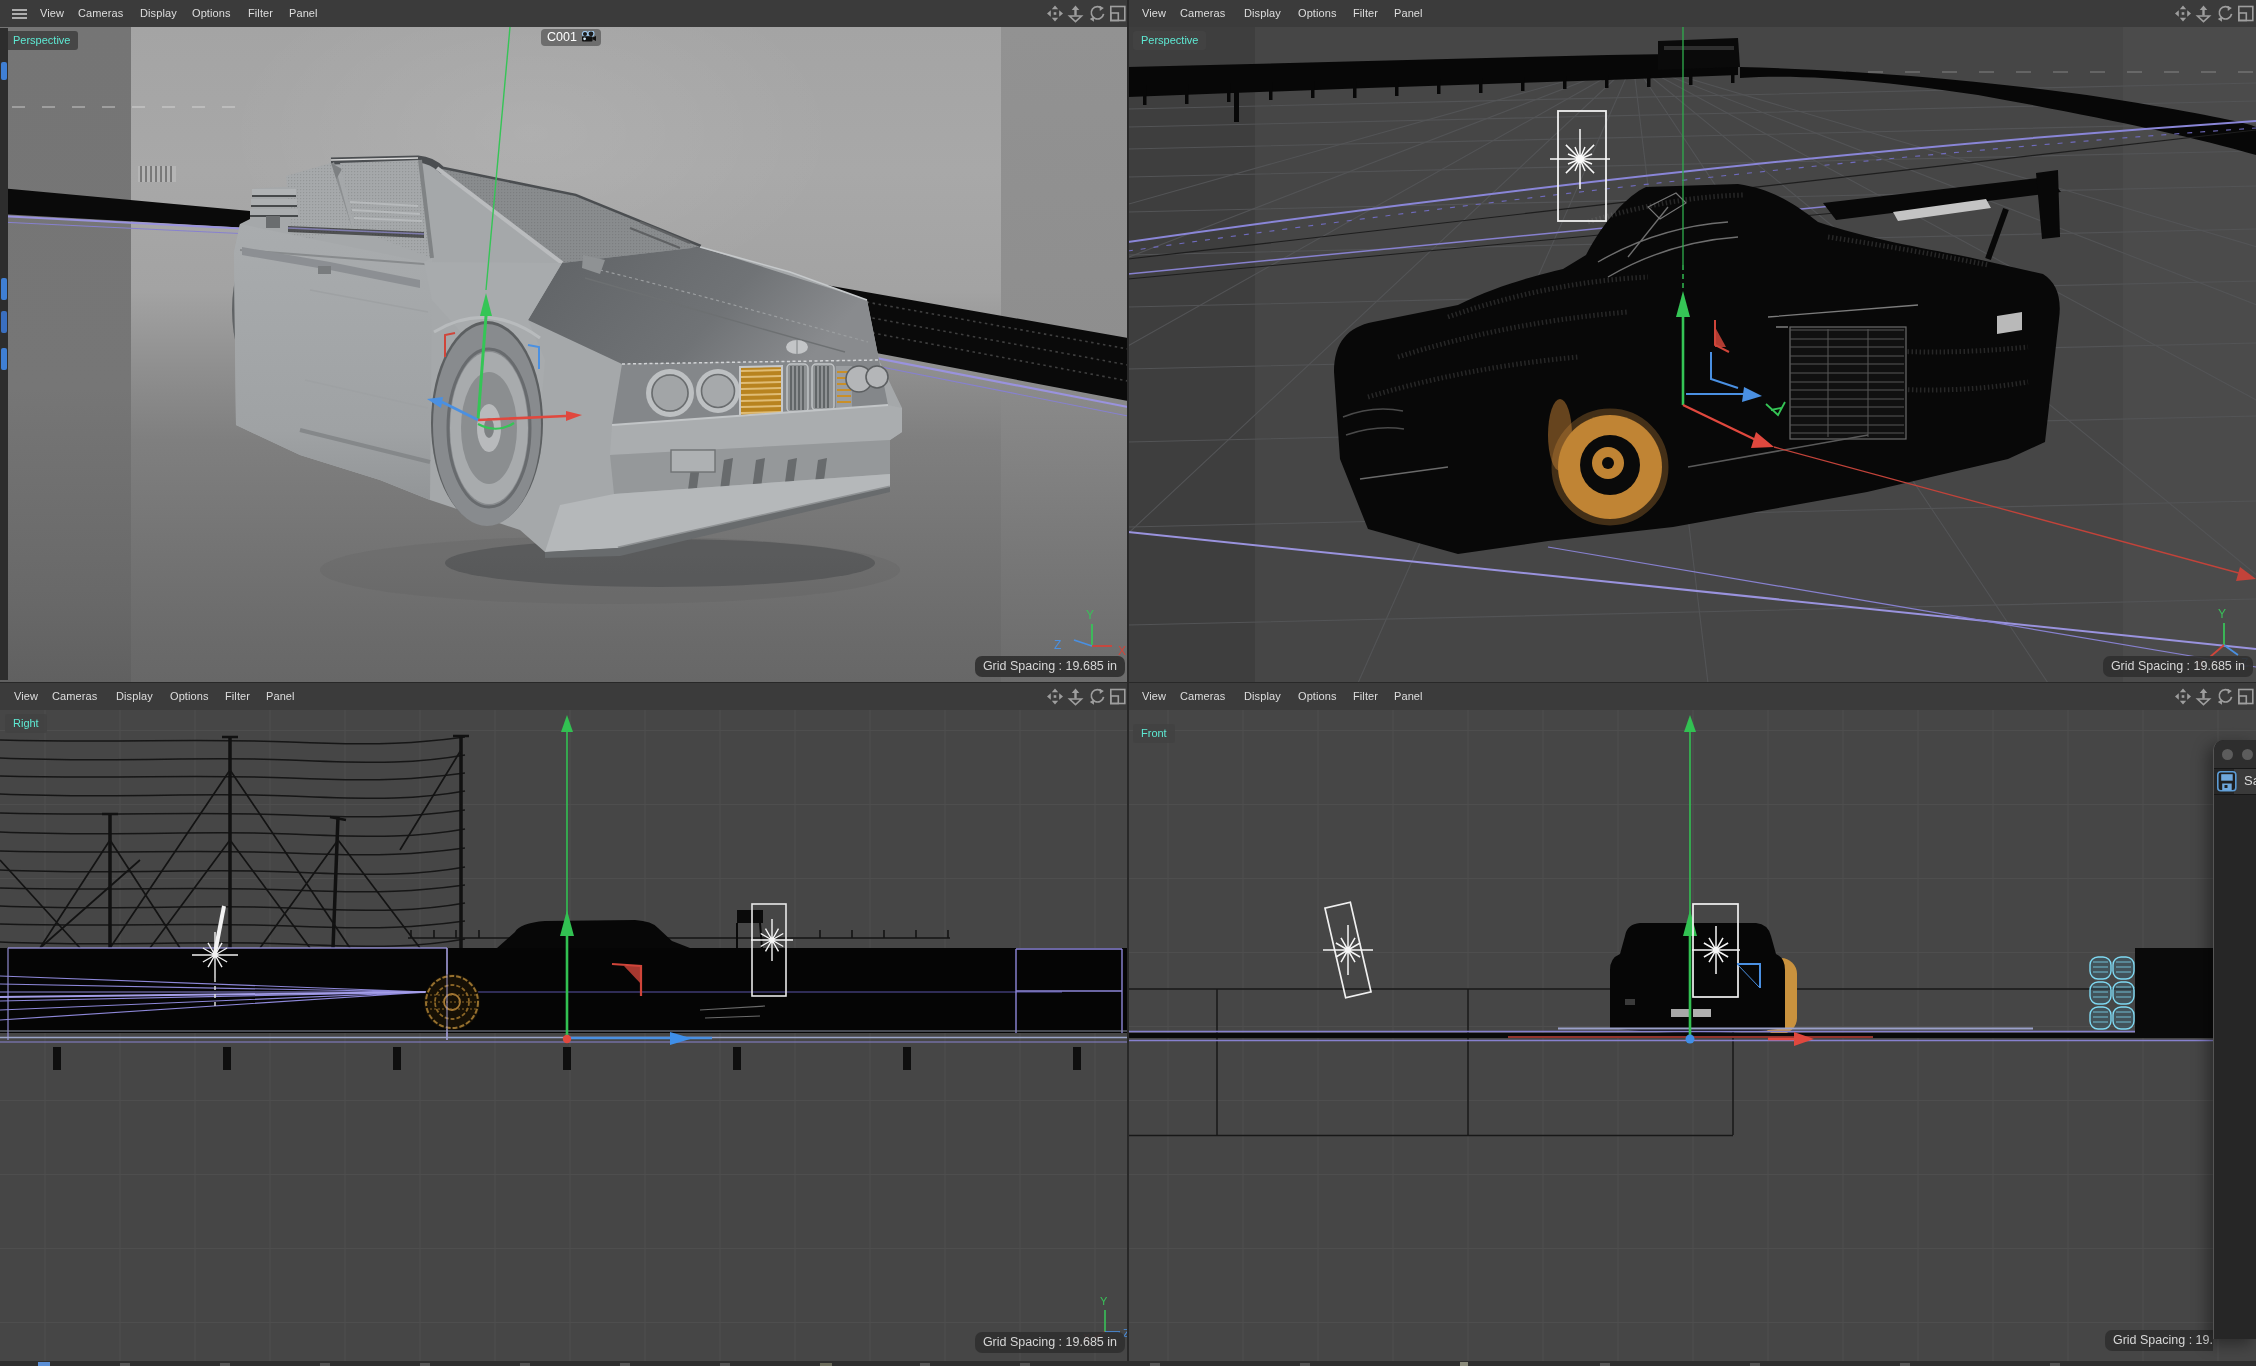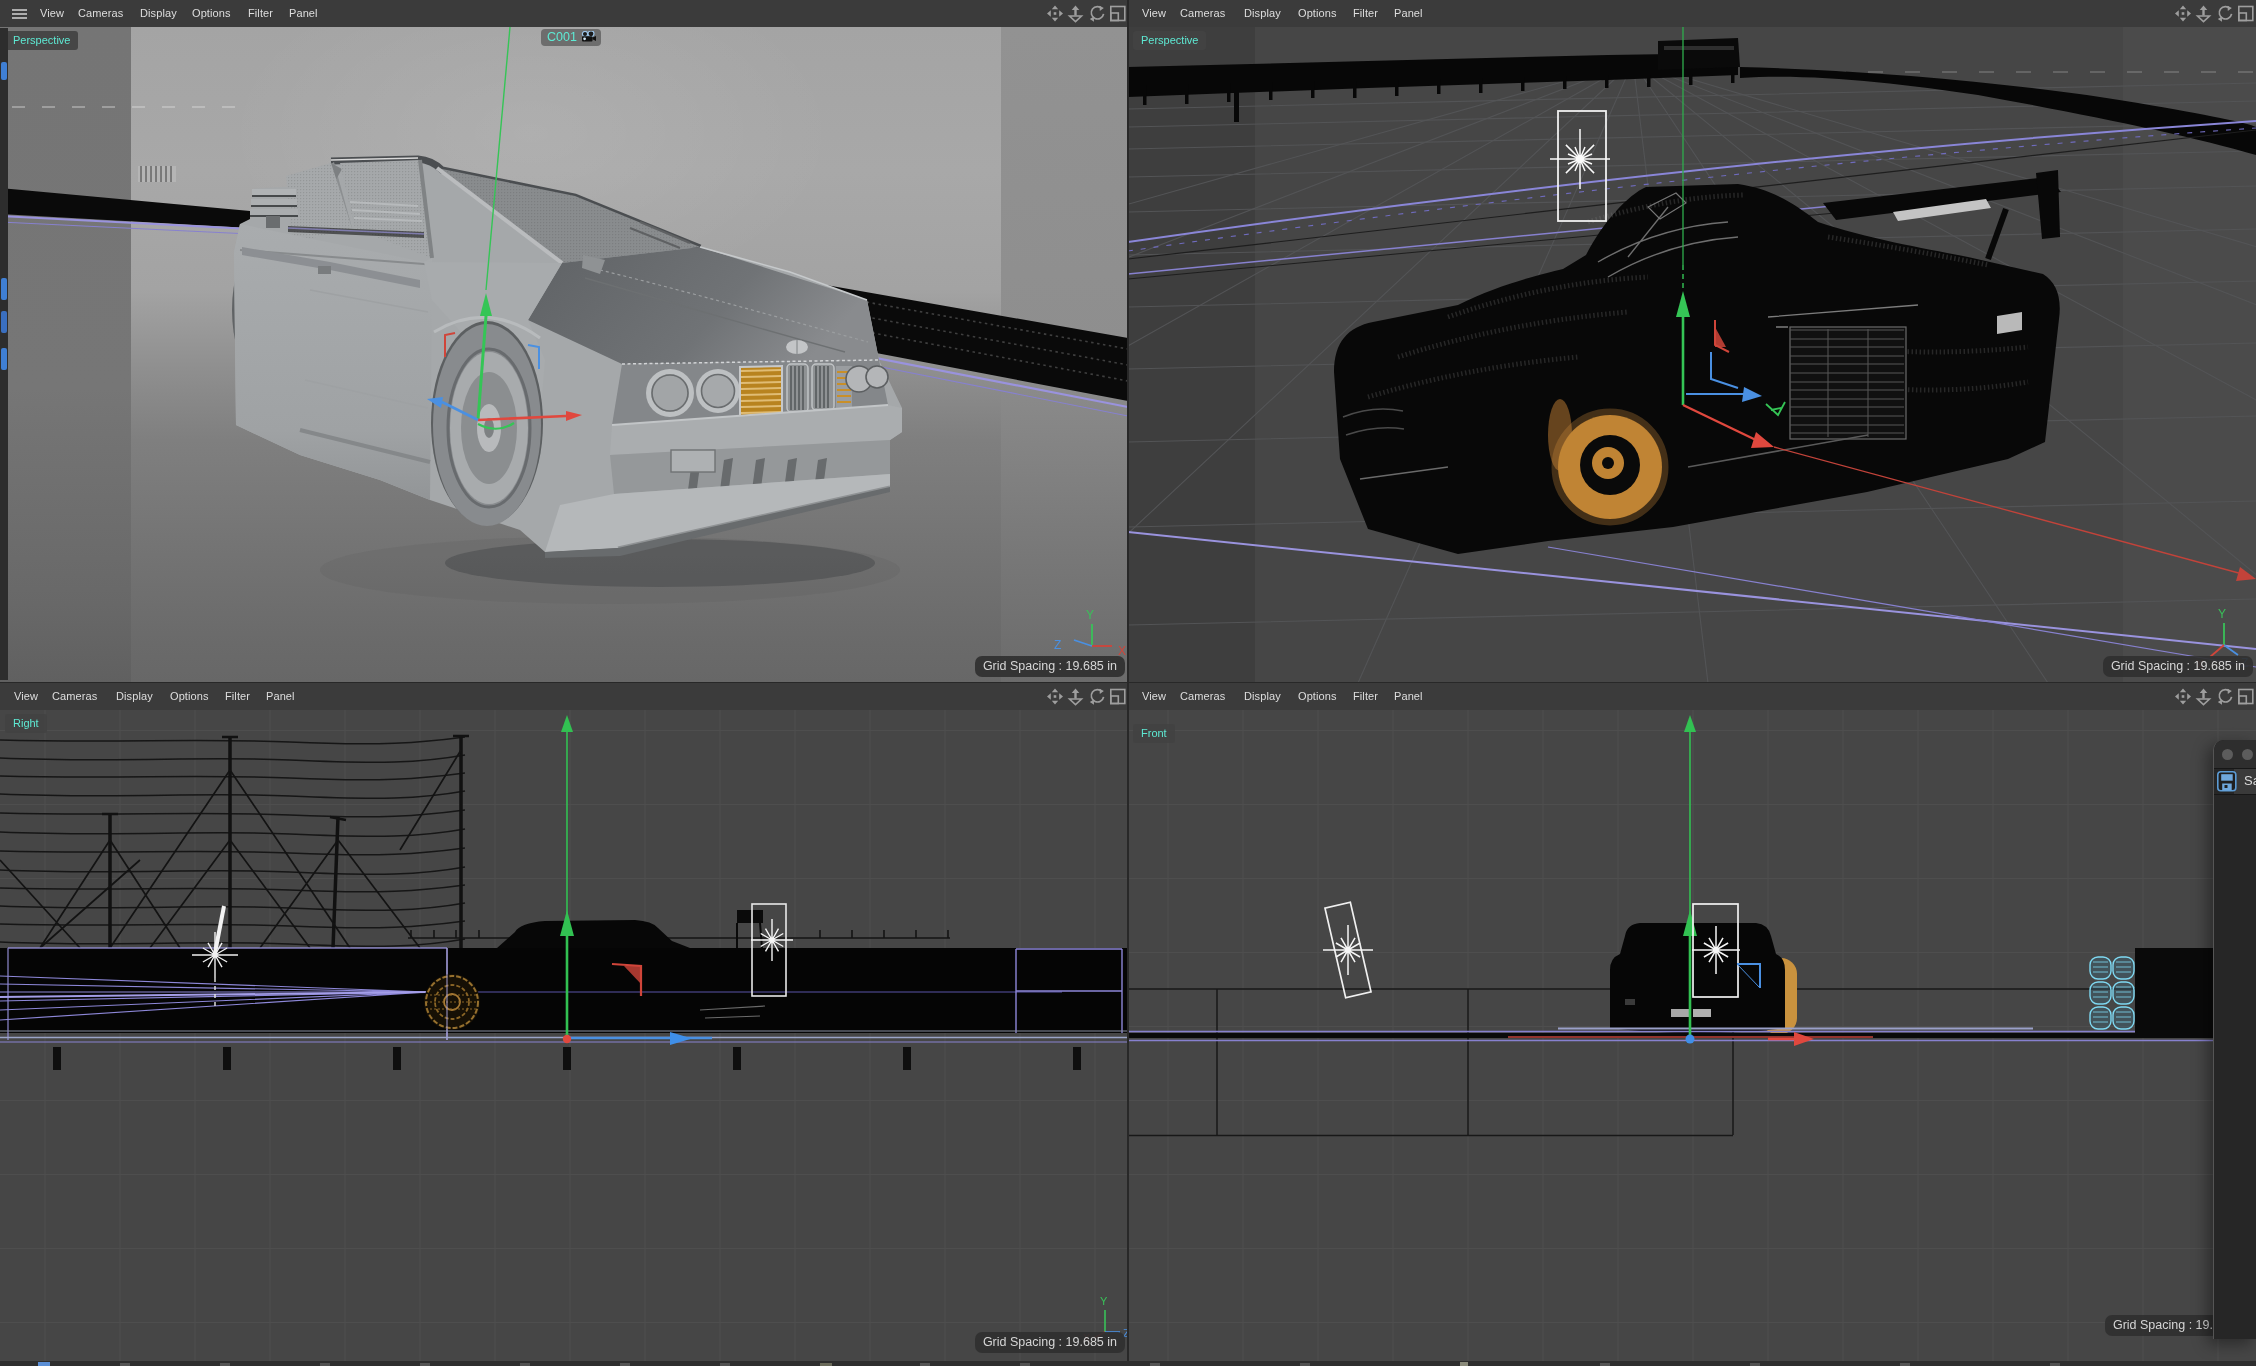--- a/index.html
+++ b/index.html
@@ -176,21 +176,21 @@
               <path d="M5.0,16.2L0.8,13.6L4.9,11Z" stroke="none"></path>
             </g>
 <g transform="translate(63,1.5)">
               <rect x="0.8" y="1" width="14" height="14" fill="none" stroke-width="1.6"></rect>
               <rect x="0.8" y="7.5" width="7.5" height="7.5" fill="none" stroke-width="1.6"></rect>
             </g>
 </g>
         </svg>
       </div>
   <div class="vlab" style="left:5px;top:31px">Perspective</div>
-  <div style="position:absolute;left:541px;top:29px;background:rgba(104,104,104,.93);color:#5eead4;font-size:12.5px;padding:1px 6px 2px;border-radius:4px;z-index:26">C001 <svg width="15" height="11" viewBox="0 0 15 11" style="position:relative;top:1px;left:1px;display:inline-block">
+  <div style="position:absolute;left:541px;top:29px;background:rgba(104,104,104,.93);color:#ffffff;font-size:12.5px;padding:1px 6px 2px;border-radius:4px;z-index:26">C001 <svg width="15" height="11" viewBox="0 0 15 11" style="position:relative;top:1px;left:1px;display:inline-block">
           <circle cx="4" cy="3" r="2.6" fill="#1a1a1a" stroke="#9cc4e8" stroke-width="1.2"></circle>
           <circle cx="10" cy="2.8" r="3" fill="#1a1a1a" stroke="#9cc4e8" stroke-width="1.2"></circle>
           <rect x="1" y="5.2" width="10.5" height="5.2" rx="1" fill="#111"></rect>
           <path d="M11.5,6.5L15,5v5l-3.5,-1.8Z" fill="#111"></path>
           <circle cx="3.6" cy="7.8" r="1.4" fill="#cfe4f4"></circle>
         </svg></div>
   <div class="gs" style="right:3px;bottom:6px">Grid Spacing : 19.685 in</div>
 </div>
 
 <div class="vp" id="vpTR" style="left:1128px;top:0;width:1128px;height:683px;">
@@ -489,21 +489,21 @@
 <div style="position:absolute;left:20px;top:29px;width:23px;height:25px;background:#3a3a3a"></div>
 <svg style="position:absolute;left:3px;top:31px" width="20" height="21" viewBox="0 0 20 21">
           <rect x="0.8" y="0.8" width="18" height="19" rx="3" fill="#1f1f1f" stroke="#5b9bd5" stroke-width="1.6"></rect>
           <rect x="4.2" y="3.2" width="11.5" height="6.5" fill="#6fa8dc"></rect>
           <rect x="5.2" y="12.5" width="9.5" height="7" fill="#6fa8dc"></rect>
           <rect x="7.5" y="14" width="3" height="3" fill="#1f1f1f"></rect>
         </svg>
 <div style="position:absolute;left:30px;top:33px;color:#dadada;font-size:13px">Sa</div>
 <div style="position:absolute;left:0;top:54px;width:43px;height:1px;background:#171717"></div>
 </div>
-  <div class="gs" style="right:43px;bottom:30px;border-top-right-radius:0;border-bottom-right-radius:0;padding-right:0">Grid Spacing : 19.</div>
+  <div class="gs" style="right:43px;bottom:15px;border-top-right-radius:0;border-bottom-right-radius:0;padding-right:0">Grid Spacing : 19.</div>
 </div>
 
 <div style="position:absolute;left:0;top:28px;width:8px;height:652px;background:#2d2d2d;z-index:50">
 <div style="position:absolute;left:1px;top:34px;width:6px;height:18px;background:#3f7fd4;border-radius:2px"></div>
 <div style="position:absolute;left:1px;top:250px;width:6px;height:22px;background:#3f7fd4;border-radius:2px"></div>
 <div style="position:absolute;left:1px;top:283px;width:6px;height:22px;background:#3a6fc0;border-radius:2px"></div>
 <div style="position:absolute;left:1px;top:320px;width:6px;height:22px;background:#3f7fd4;border-radius:2px"></div>
 </div>
 <div style="position:absolute;left:0;top:1361px;width:2256px;height:5px;background:#2e2e2e;z-index:60">
       <div style="position:absolute;left:38px;top:1px;width:12px;height:4px;background:#5b8fd6"></div>

